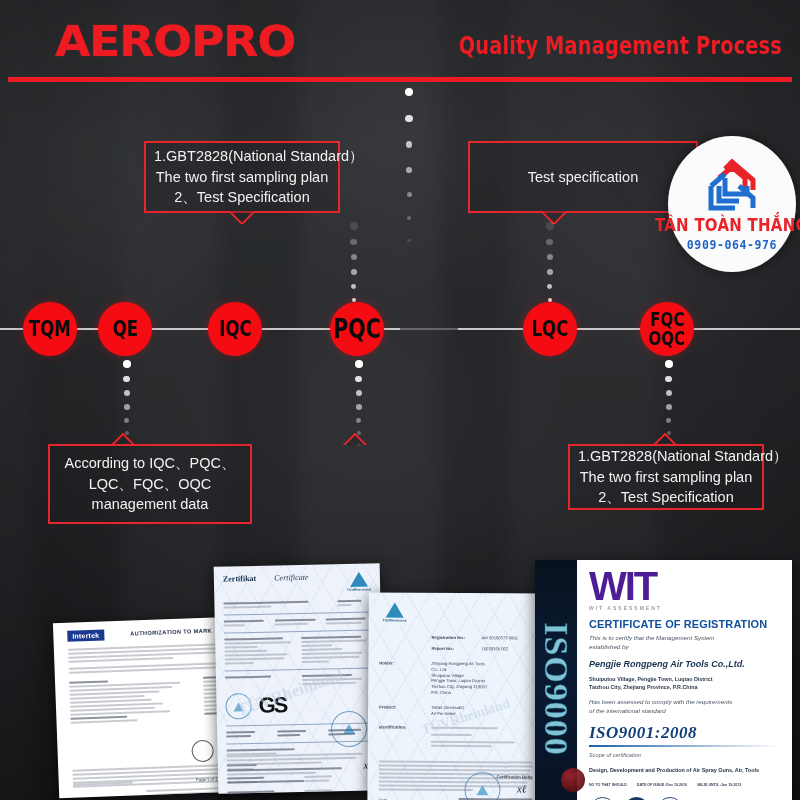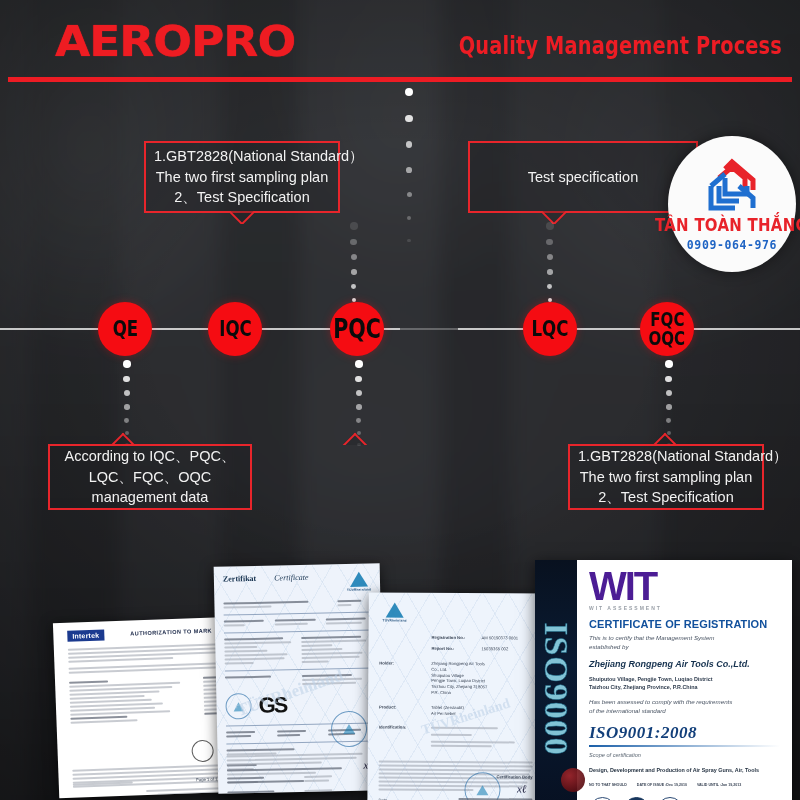--- a/index.html
+++ b/index.html
@@ -258,20 +258,23 @@
   <div class="dots" id="d-lqc-up" style="left:546px;top:222px;">
       <i style="width: 7.5px; height: 7.5px; opacity: 0.12; margin-bottom: 9px;"></i>
       <i style="width: 6.83px; height: 6.83px; opacity: 0.27; margin-bottom: 9px;"></i>
       <i style="width: 6.17px; height: 6.17px; opacity: 0.41; margin-bottom: 9px;"></i>
       <i style="width: 5.5px; height: 5.5px; opacity: 0.56; margin-bottom: 9px;"></i>
       <i style="width: 4.83px; height: 4.83px; opacity: 0.71; margin-bottom: 9px;"></i>
       <i style="width: 4.17px; height: 4.17px; opacity: 0.85; margin-bottom: 9px;"></i>
       <i style="width: 3.5px; height: 3.5px; opacity: 1; margin-bottom: 9px;"></i>
     </div>
 
+  <div class="node" id="n-tqm" style="left:23px;top:302px;width:54px;height:54px;font-size:21px;">
+    <span>TQM</span>
+  </div>
   <div class="node" id="n-qe" style="left:98px;top:302px;width:54px;height:54px;font-size:21px;">
     <span>QE</span>
   </div>
   <div class="node" id="n-iqc" style="left:208px;top:302px;width:54px;height:54px;font-size:21px;">
     <span>IQC</span>
   </div>
   <div class="node" id="n-pqc" style="left:330px;top:302px;width:54px;height:54px;font-size:26px;">
     <span>PQC</span>
   </div>
   <div class="node" id="n-lqc" style="left:523px;top:302px;width:54px;height:54px;font-size:21px;">
@@ -304,21 +307,21 @@
       <i style="width: 7.5px; height: 7.5px; opacity: 1; margin-bottom: 8px;"></i>
       <i style="width: 6.83px; height: 6.83px; opacity: 0.85; margin-bottom: 8px;"></i>
       <i style="width: 6.17px; height: 6.17px; opacity: 0.71; margin-bottom: 8px;"></i>
       <i style="width: 5.5px; height: 5.5px; opacity: 0.56; margin-bottom: 8px;"></i>
       <i style="width: 4.83px; height: 4.83px; opacity: 0.41; margin-bottom: 8px;"></i>
       <i style="width: 4.17px; height: 4.17px; opacity: 0.27; margin-bottom: 8px;"></i>
       <i style="width: 3.5px; height: 3.5px; opacity: 0.12; margin-bottom: 8px;"></i>
     </div>
 
   <div class="ptr up" style="left:110px;top:432px;"></div>
-  <div class="box" id="box-bl" style="left:48px;top:444px;width:204px;height:66px;">
+  <div class="box" id="box-bl" style="left:48px;top:444px;width:204px;height:80px;">
     <div class="txt">
       <div>According to IQC、PQC、</div>
       <div>LQC、FQC、OQC</div>
       <div>management data</div>
     </div>
   </div>
 
   <div class="ptr up" style="left:342px;top:432px;"></div>
 
   <div class="ptr up" style="left:652px;top:432px;"></div>
@@ -642,21 +645,21 @@
         <div class="iso">ISO9000</div>
       </div>
       <div class="body">
         <div class="witlogo">WIT</div>
         <div class="witsub">WIT ASSESSMENT</div>
         <div class="creg">CERTIFICATE OF REGISTRATION</div>
         <div class="cit">
           <div>This is to certify that the Management System</div>
           <div>established by</div>
         </div>
-        <div class="cco">Zhejiang Rongpeng Air Tools Co.,Ltd.</div>
+        <div class="cco">Pengjie Rongpeng Air Tools Co.,Ltd.</div>
         <div class="cad">
           <div>Shuiputou Village, Pengjie Town, Luqiao District</div>
           <div>Taizhou City, Zhejiang Province, P.R.China</div>
         </div>
         <div class="cit" style="margin-top:7px;">
           <div>Has been assessed to comply with the requirements</div>
           <div>of the international standard</div>
         </div>
         <div class="iso9001">ISO9001:2008</div>
         <div style="height:1.5px;background:linear-gradient(90deg,#1b5fa8,rgba(27,95,168,0));margin-top:2px;"></div>

